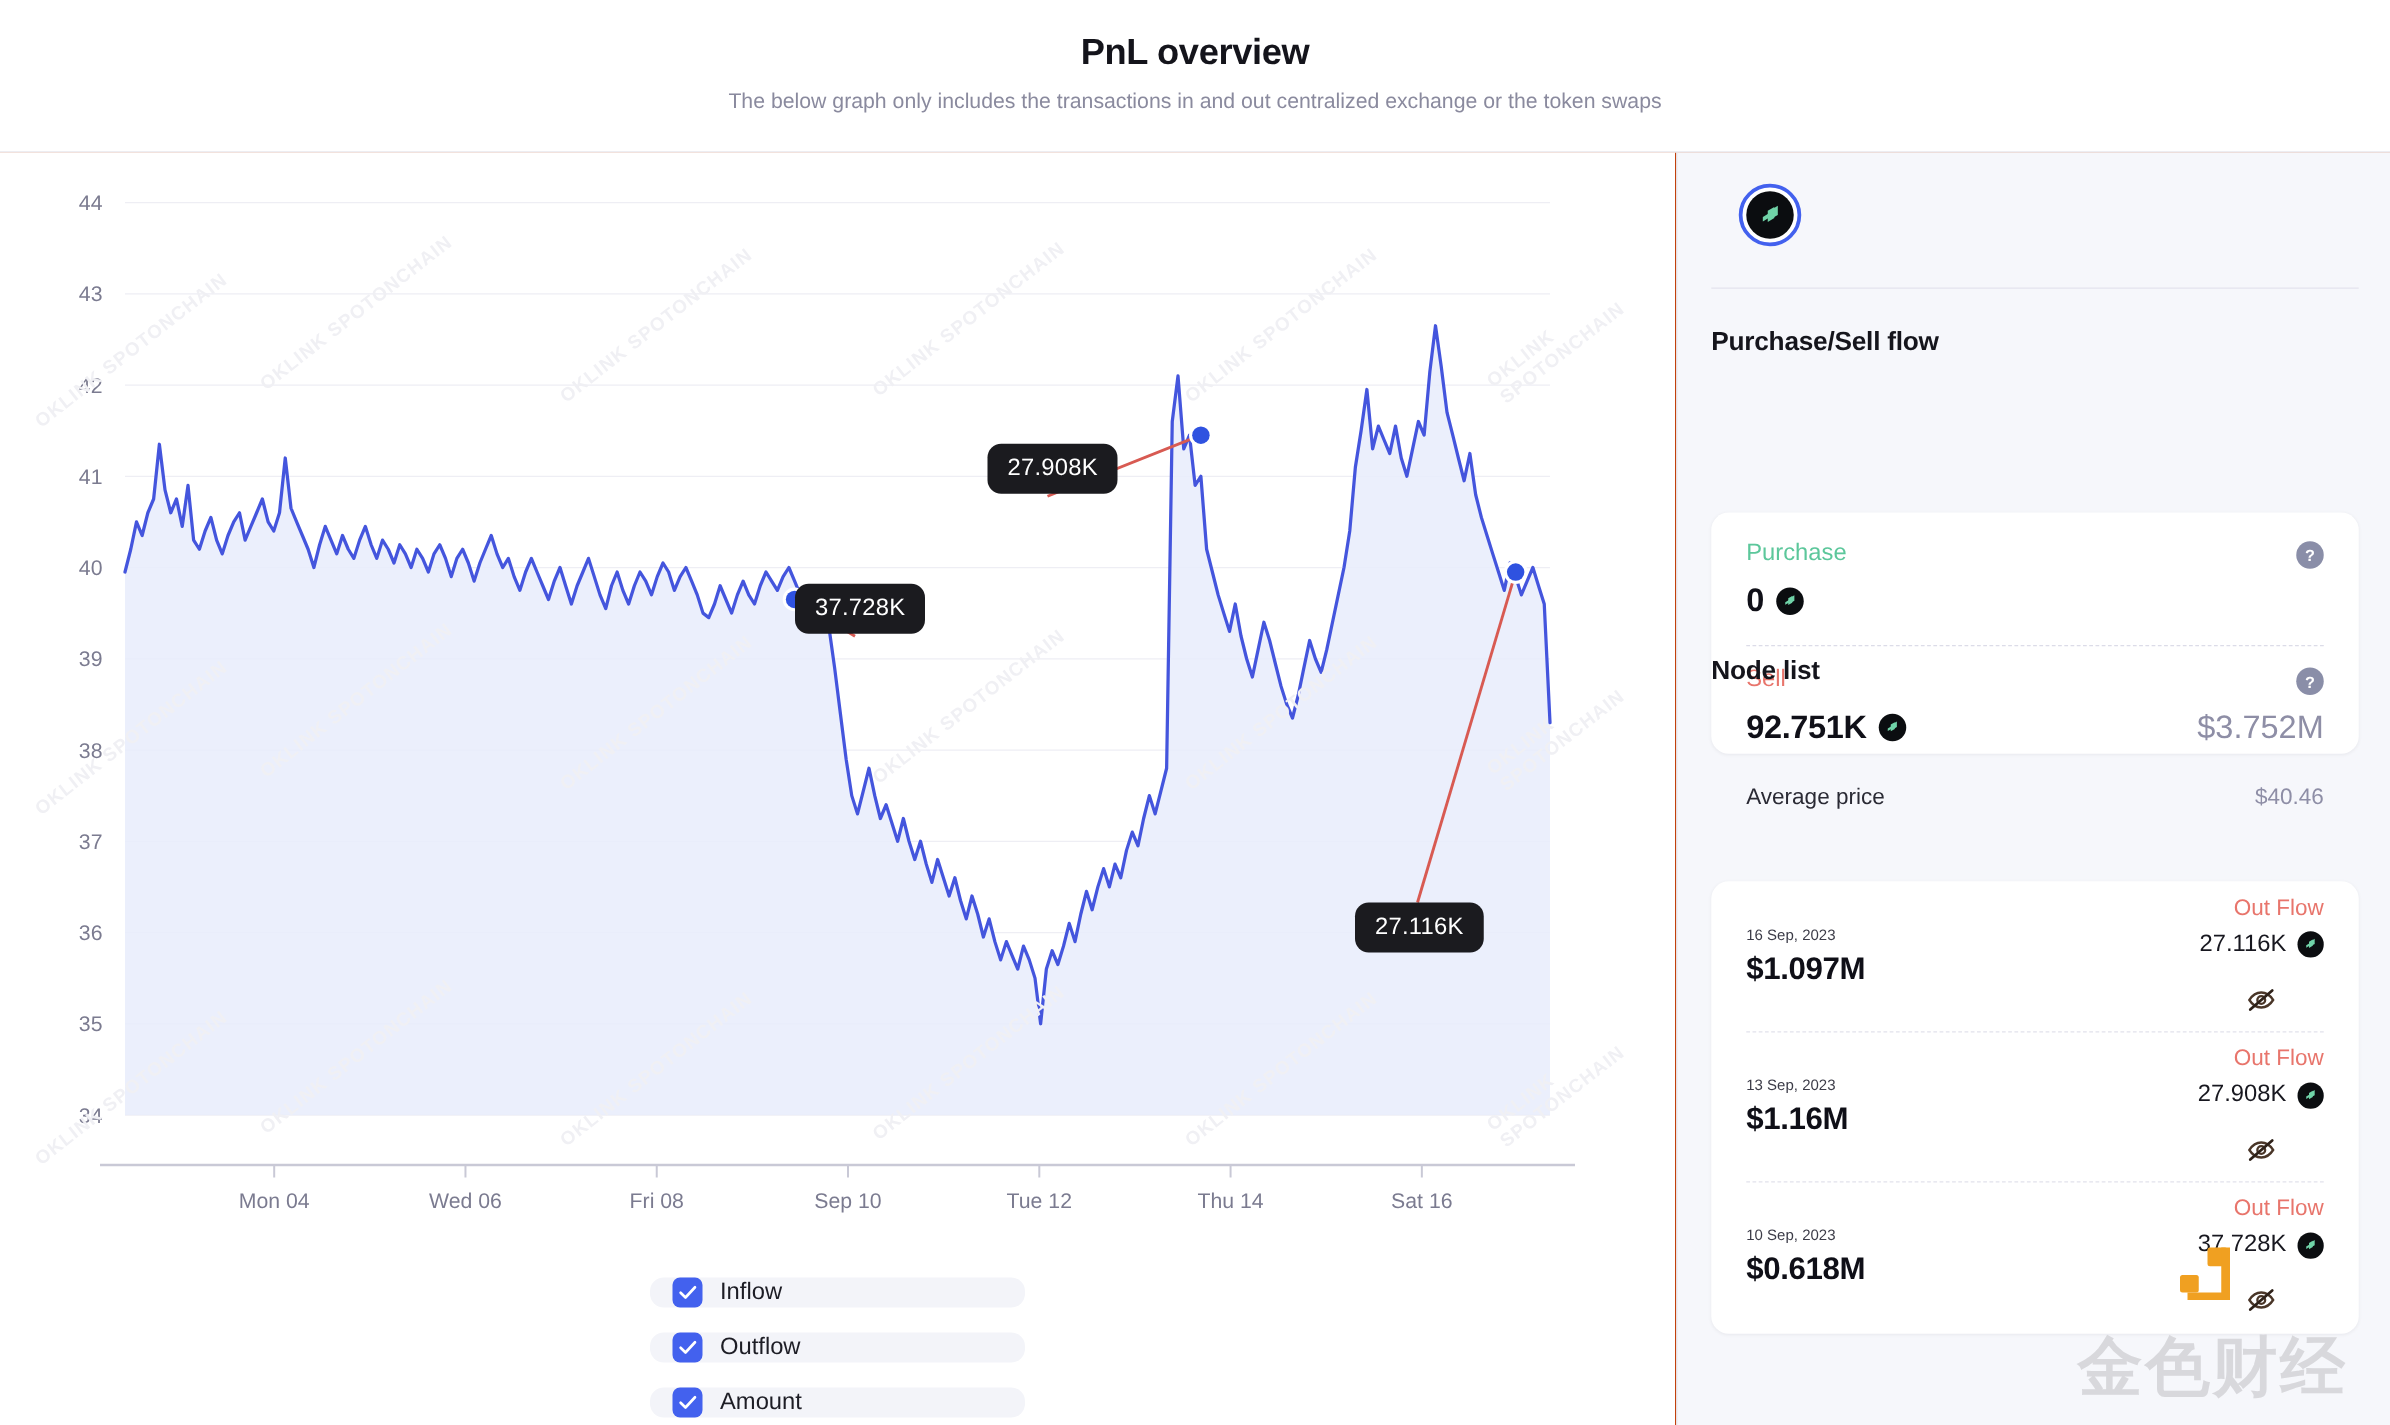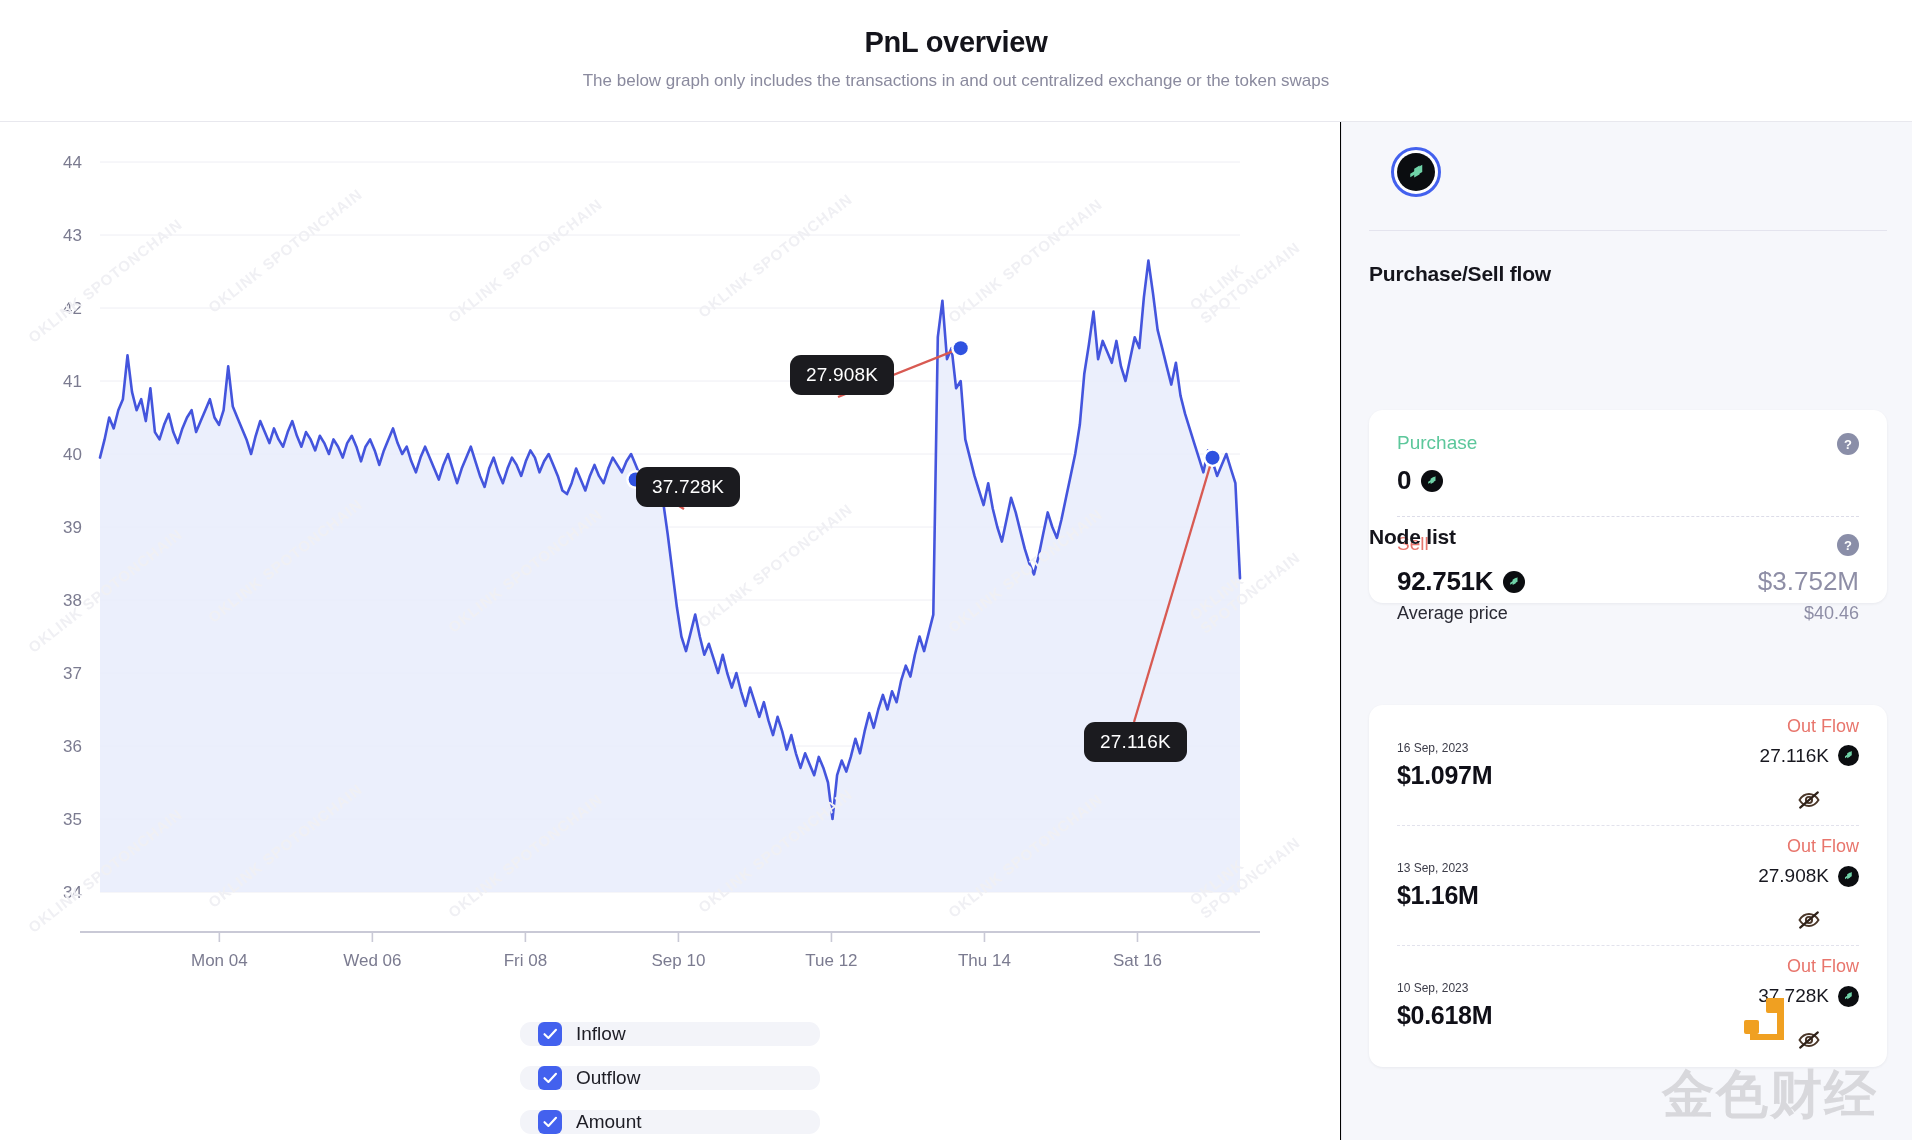--- a/index.html
+++ b/index.html
@@ -2,21 +2,21 @@
 <html><head>
 <meta charset="utf-8">
 <style>
   * { box-sizing: border-box; margin: 0; padding: 0; }
   html, body {
     width: 1912px; height: 1140px;
     font-family: "Liberation Sans", sans-serif;
     background: #ffffff;
     overflow: hidden;
   }
-  .page { position: relative; width: 1912px; height: 1140px; background:#000000; }
+  .page { position: relative; width: 1912px; height: 1140px; background:#c2410c; }
 
   
   .header {
     position: absolute; left:0; top:0; width:1912px; height:122px;
     background:#ffffff; border-bottom:1px solid #e8e8ee;
   }
   .header-title {
     text-align:center; font-size:29px; font-weight:800; color:#14141b;
     letter-spacing:-0.3px; margin-top:26px;
   }
@@ -102,21 +102,21 @@
   .flow-label.sell { color:#e8756c; }
   .help-dot {
     position:absolute; right:0; top:1px; width:22px;height:22px;border-radius:50%;
     background:#8a8ea8; color:#ffffff; font-size:13px; font-weight:700;
     display:flex;align-items:center;justify-content:center;
   }
   .flow-val { display:flex; align-items:center; gap:10px; margin-top:11px; }
   .flow-num { font-size:26px; font-weight:800; color:#101018; letter-spacing:-0.3px; }
   .flow-usd { font-size:26px; color:#8e8ea6; font-weight:400; margin-left:auto; }
   .dotted-sep { border-top:1px dashed #dcdce8; margin:20px 0 0; }
-  .avg-row { display:flex; align-items:center; margin-top:6px; }
+  .avg-row { display:flex; align-items:center; margin-top:30px; }
   .avg-l { font-size:18px; color:#2a2a34; }
   .avg-r { font-size:18px; color:#8e8ea6; margin-left:auto; }
 
   .node-card { left:27px; top:583px; width:518px; height:362px; padding:0 28px; }
   .node-row { position:relative; height:120px; display:flex; align-items:center; }
   .node-row + .node-row { border-top:1px dashed #e2e2ec; }
   .node-left { display:flex; flex-direction:column; gap:6px; }
   .node-date { font-size:12px; color:#3c3c48; }
   .node-usd { font-size:25px; font-weight:800; color:#0f0f17; letter-spacing:-0.3px; }
   .node-right { margin-left:auto; display:flex; align-items:center; gap:18px;flex-direction:column; }

